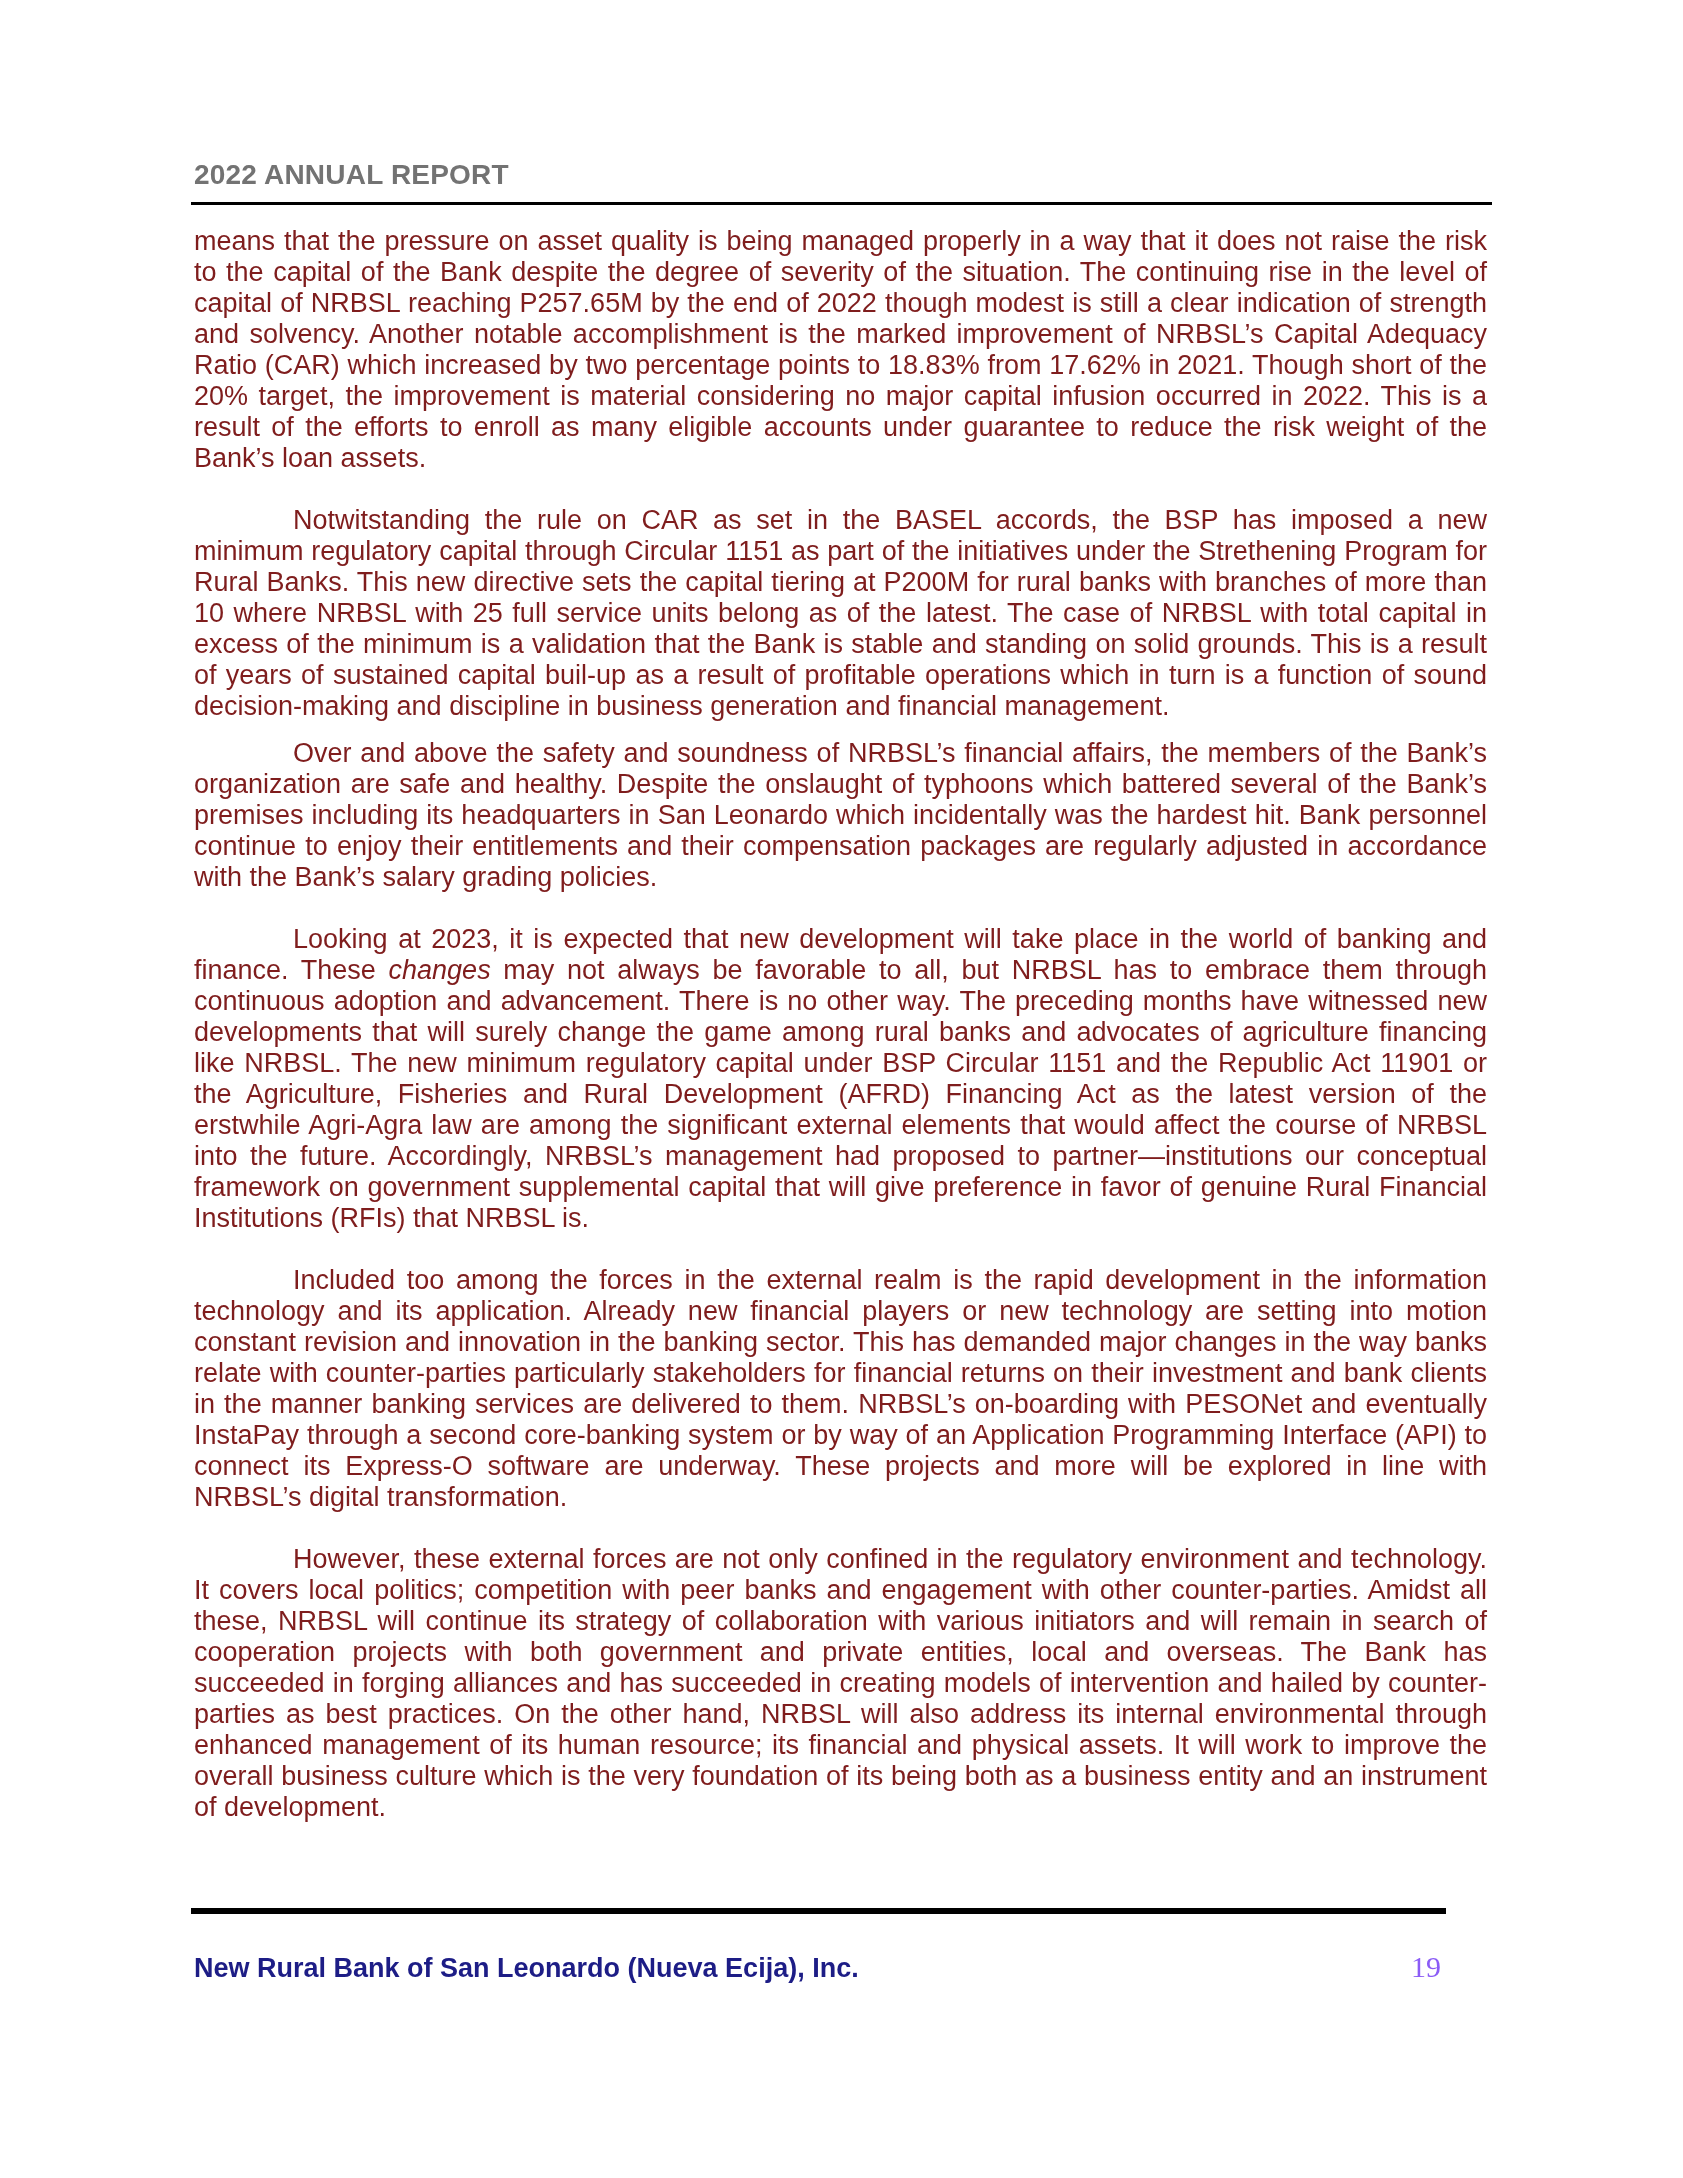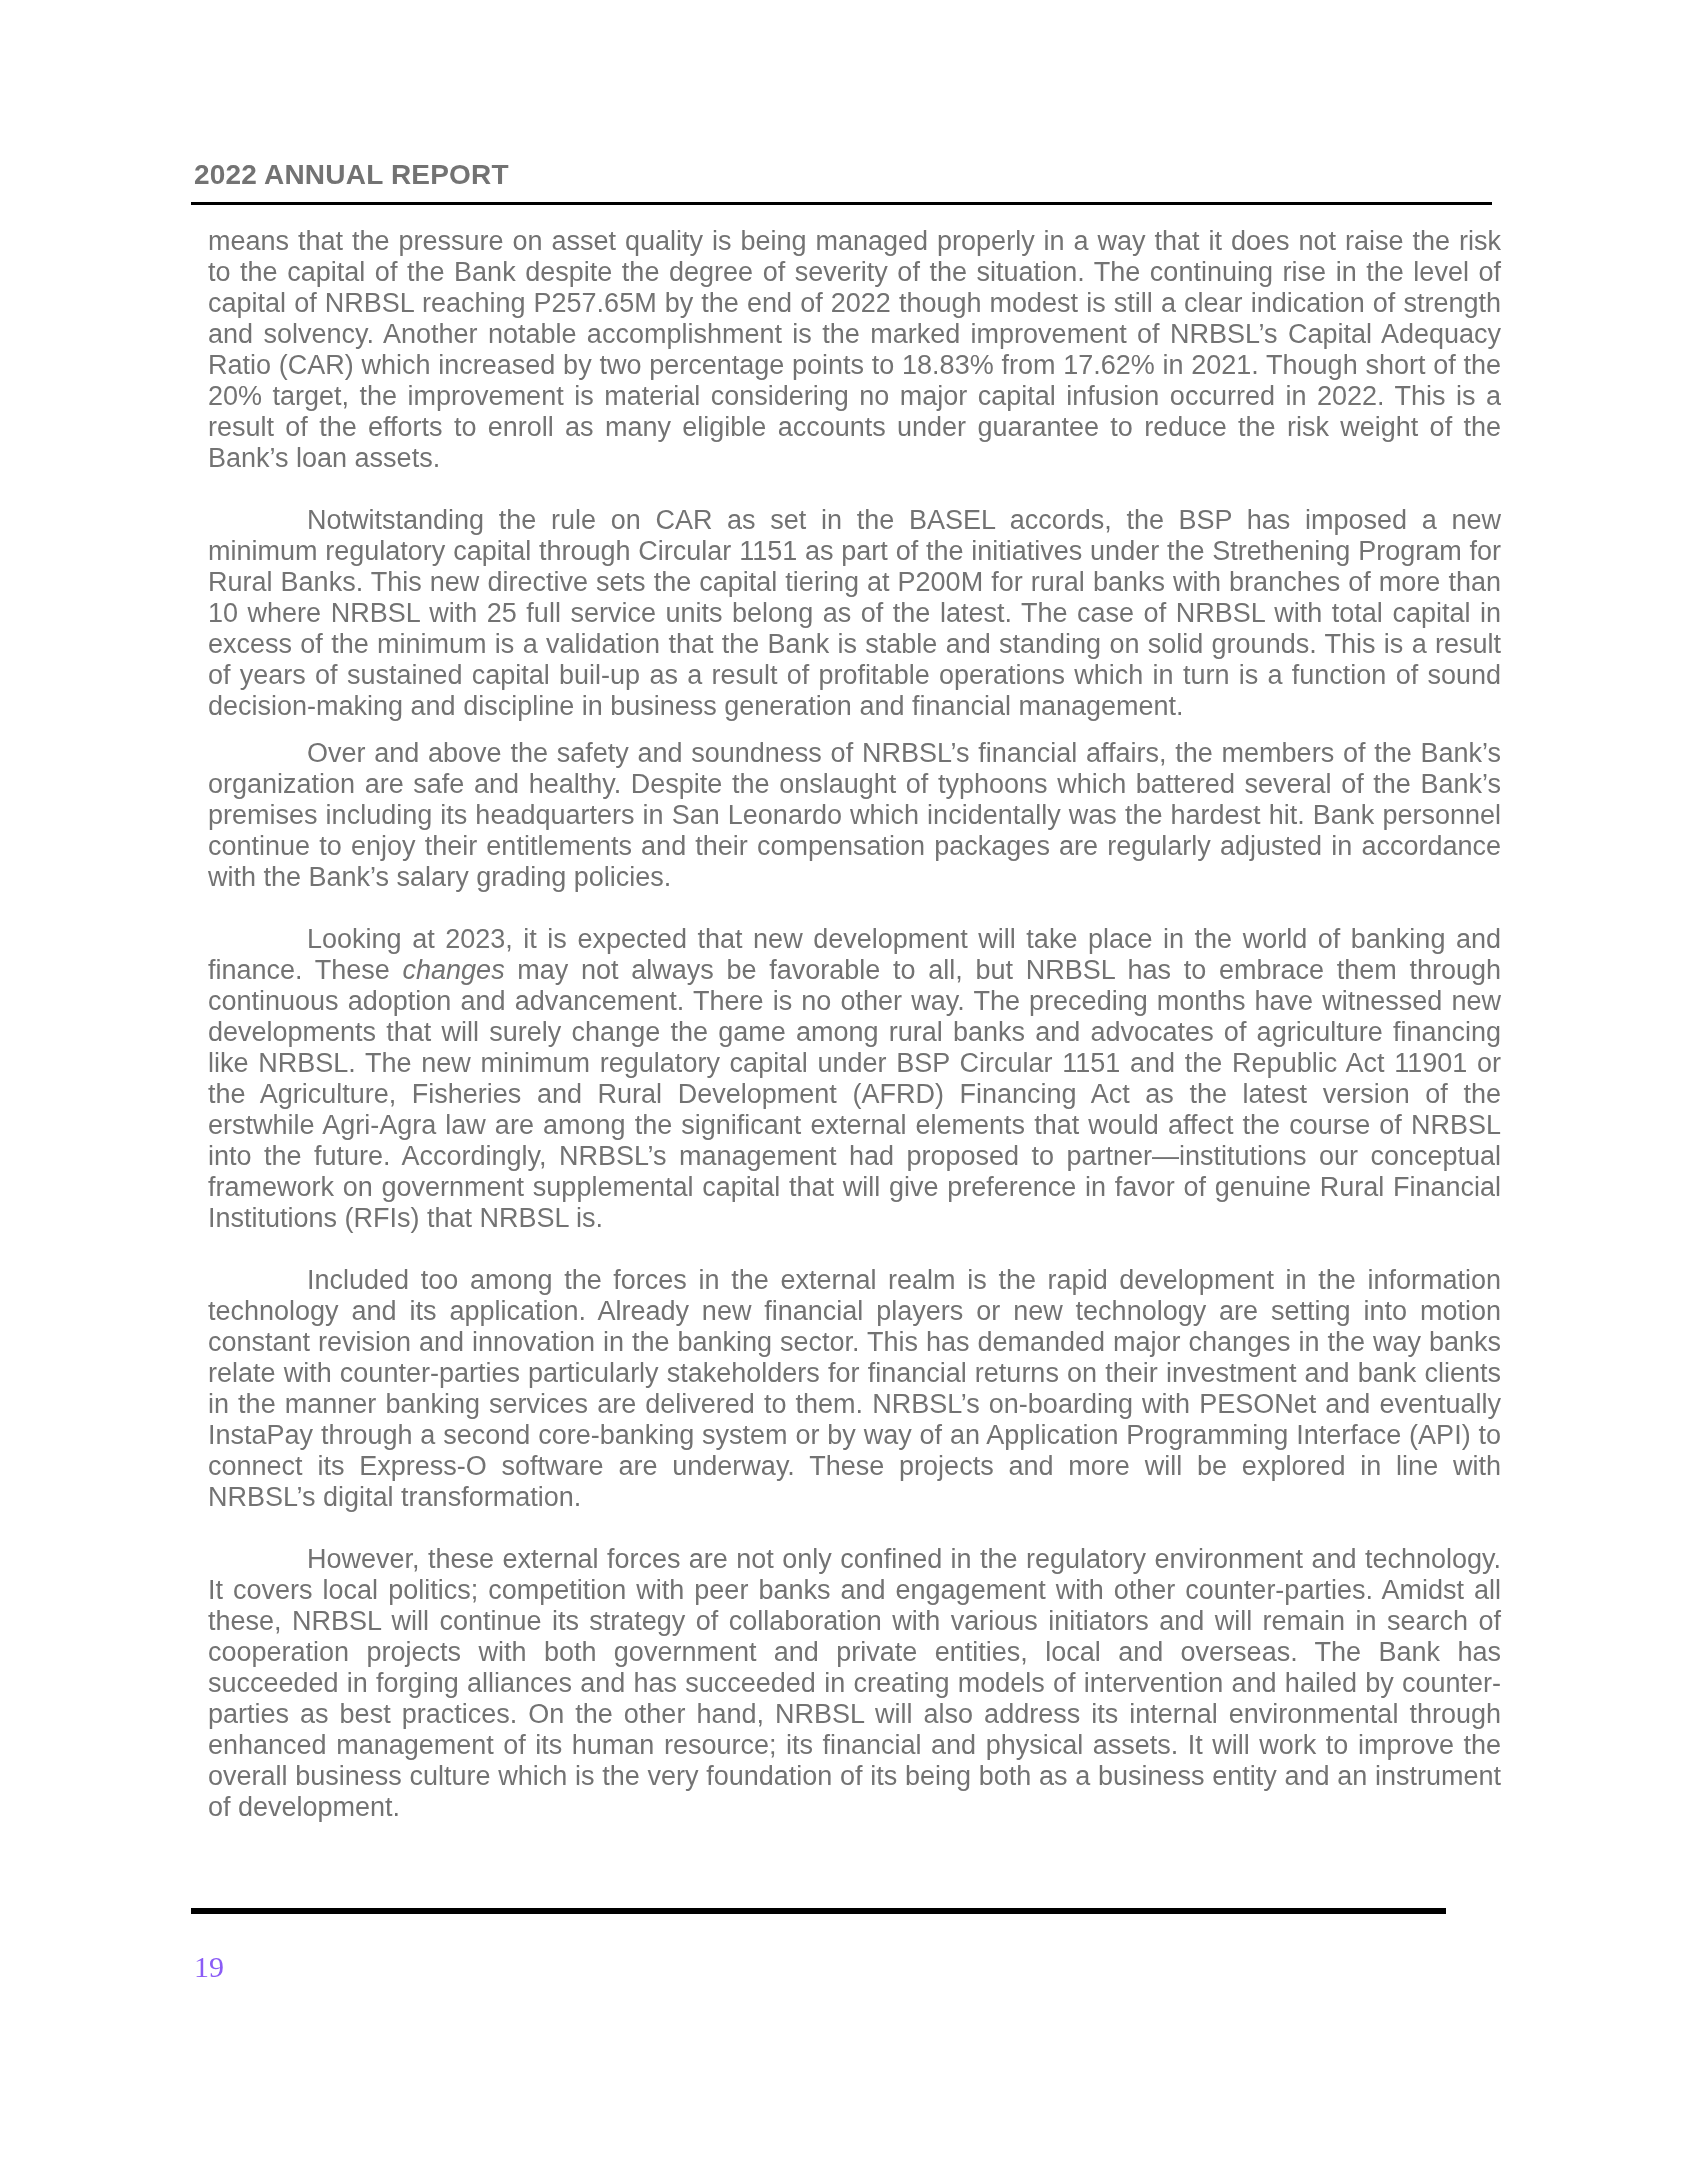--- a/index.html
+++ b/index.html
@@ -28,27 +28,27 @@
   .header-rule {
     position: absolute;
     left: 191px;
     top: 202px;
     width: 1301px;
     height: 3px;
     background: #000000;
   }
   .body-text {
     position: absolute;
-    left: 208px;
+    left: 194px;
     top: 226px;
     width: 1293px;
     font-size: 27px;
     line-height: 31px;
     text-align: justify;
-    color: #737373;
+    color: #7f1d1d;
   }
   .para {
     margin: 0 0 31px 0;
     text-indent: 99px;
   }
   .para.no-indent { text-indent: 0; }
   .para.tight { margin-bottom: 16px; }
   .para em { }
   .footer-rule {
     position: absolute;
@@ -98,17 +98,18 @@
     <p class="para"><span>Looking at 2023, it is expected that new development will take place in the world of banking and finance. These </span><em>changes</em><span> may not always be favorable to all, but NRBSL has to embrace them through continuous adoption and advancement. There is no other way. The preceding months have witnessed new developments that will surely change the game among rural banks and advocates of agriculture financing like NRBSL. The new minimum regulatory capital under BSP Circular 1151 and the Republic Act 11901 or the Agriculture, Fisheries and Rural Development (AFRD) Financing Act as the latest version of the erstwhile Agri-Agra law are among the significant external elements that would affect the course of NRBSL into the future. Accordingly, NRBSL’s management had proposed to partner—institutions our conceptual framework on government supplemental capital that will give preference in favor of genuine Rural Financial Institutions (RFIs) that NRBSL is.</span></p>
 
     <p class="para">Included too among the forces in the external realm is the rapid development in the information technology and its application. Already new financial players or new technology are setting into motion constant revision and innovation in the banking sector. This has demanded major changes in the way banks relate with counter-parties particularly stakeholders for financial returns on their investment and bank clients in the manner banking services are delivered to them. NRBSL’s on-boarding with PESONet and eventually InstaPay through a second core-banking system or by way of an Application Programming Interface (API) to connect its Express-O software are underway. These projects and more will be explored in line with NRBSL’s digital transformation.</p>
 
     <p class="para">However, these external forces are not only confined in the regulatory environment and technology. It covers local politics; competition with peer banks and engagement with other counter-parties. Amidst all these, NRBSL will continue its strategy of collaboration with various initiators and will remain in search of cooperation projects with both government and private entities, local and overseas. The Bank has succeeded in forging alliances and has succeeded in creating models of intervention and hailed by counter-parties as best practices. On the other hand, NRBSL will also address its internal environmental through enhanced management of its human resource; its financial and physical assets. It will work to improve the overall business culture which is the very foundation of its being both as a business entity and an instrument of development.</p>
   </div>
 
   <div class="footer-rule"></div>
 
   <div class="footer">
+    <span class="footer-bank">New Rural Bank of San Leonardo (Nueva Ecija), Inc.</span>
     <span class="footer-page">19</span>
   </div>
 
 </div>
 
 
 </body></html>

